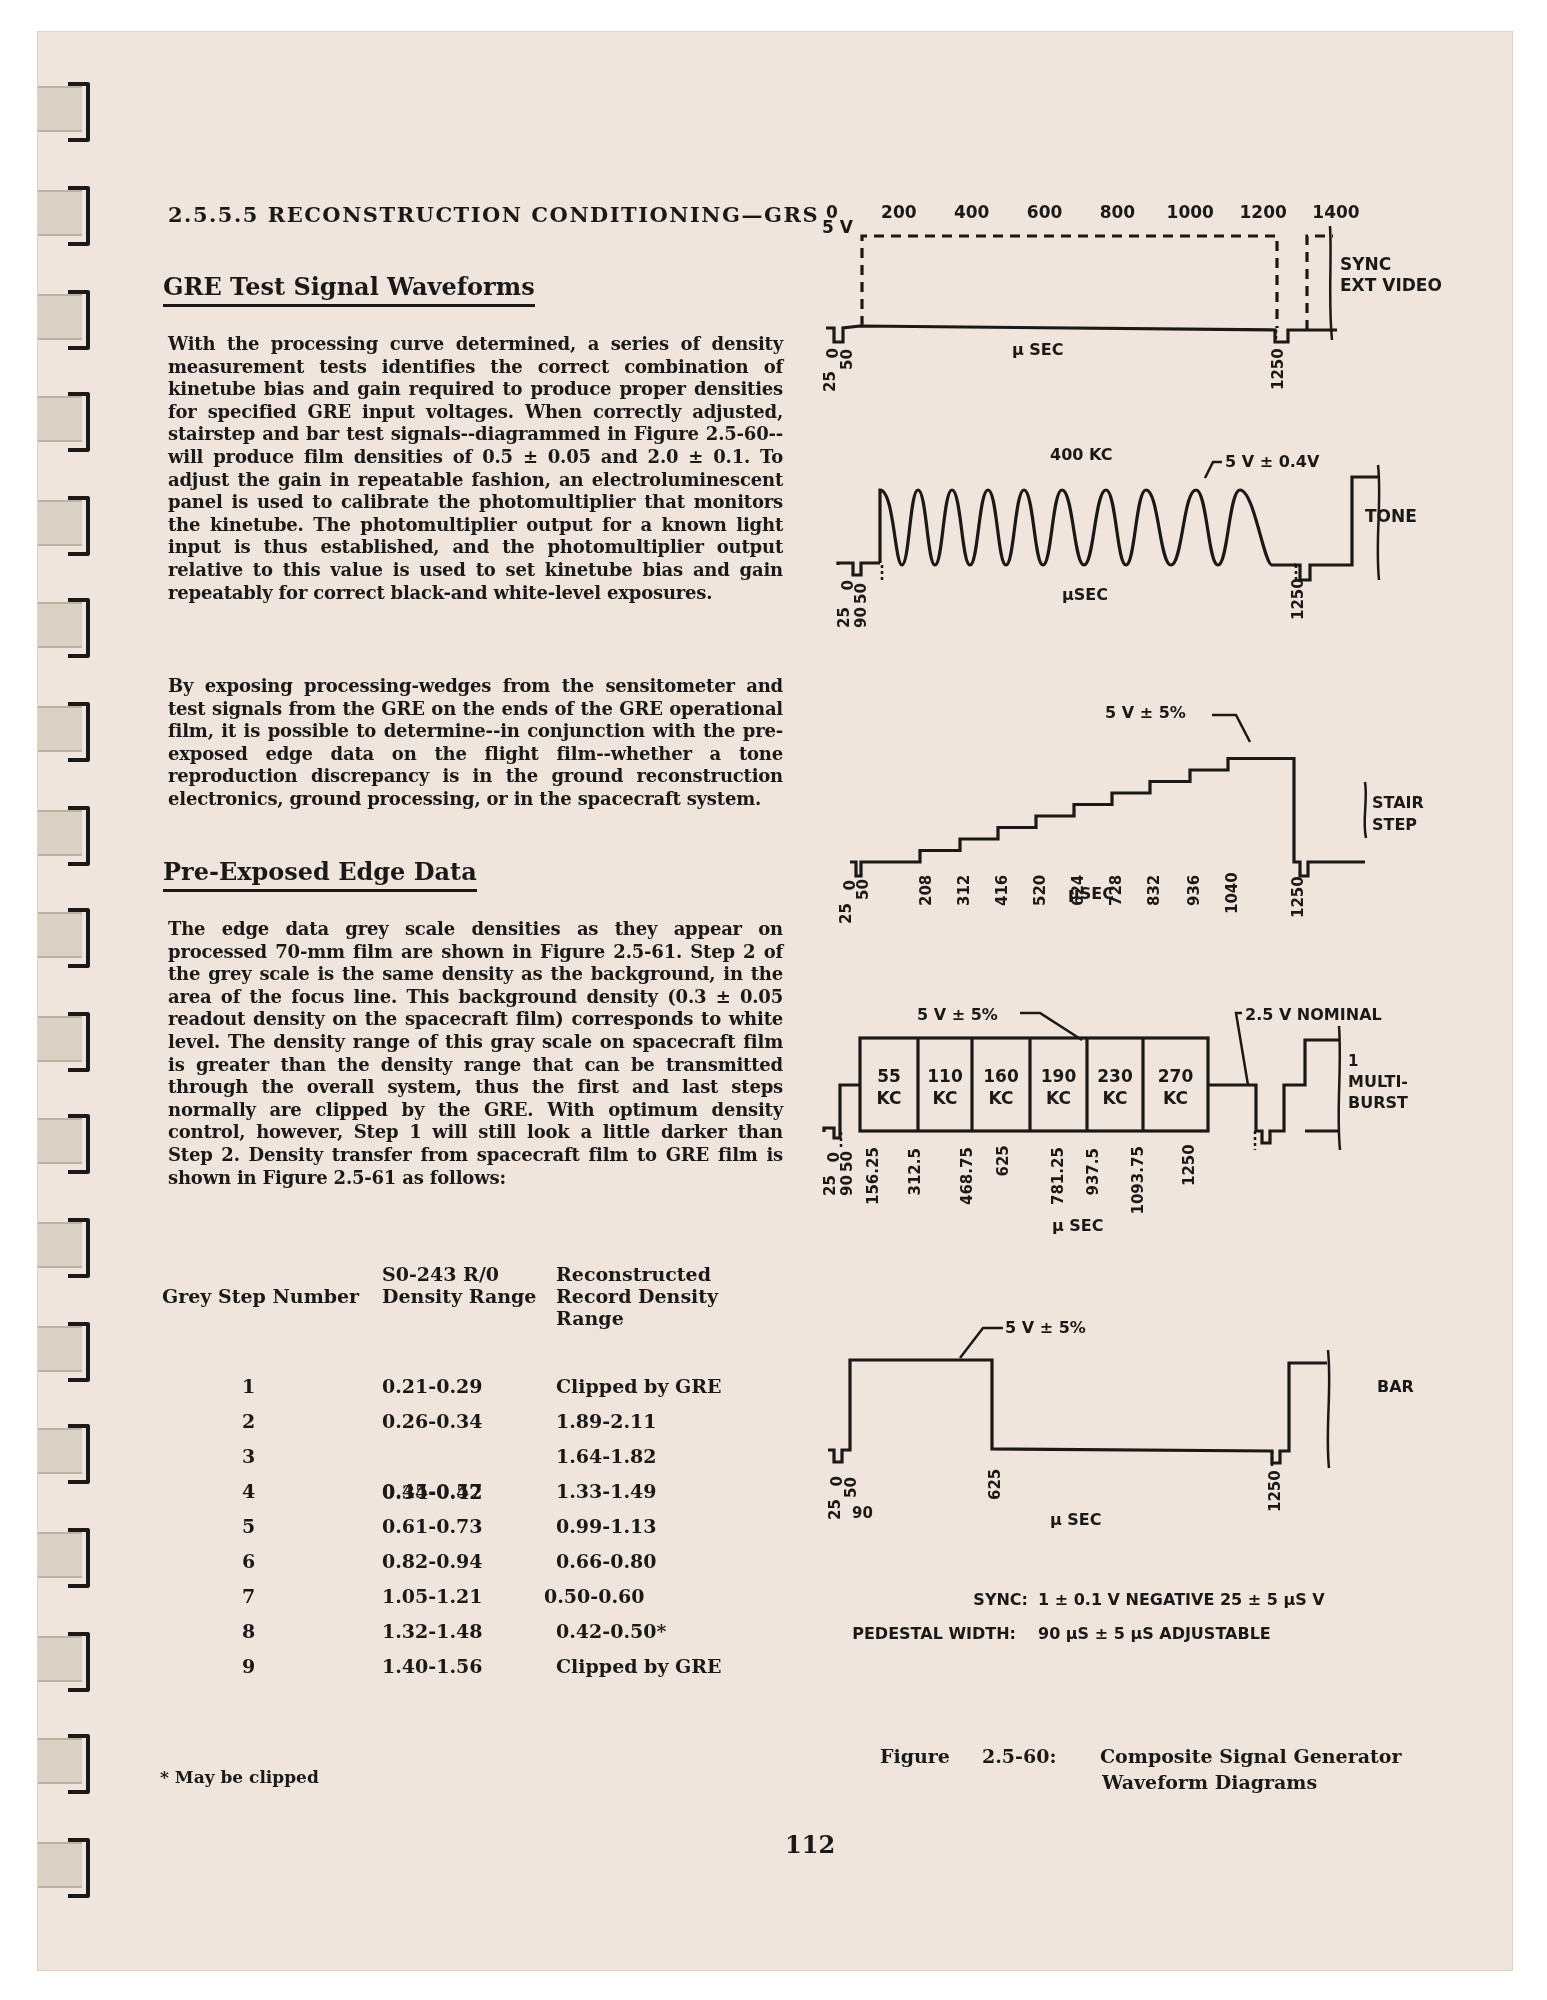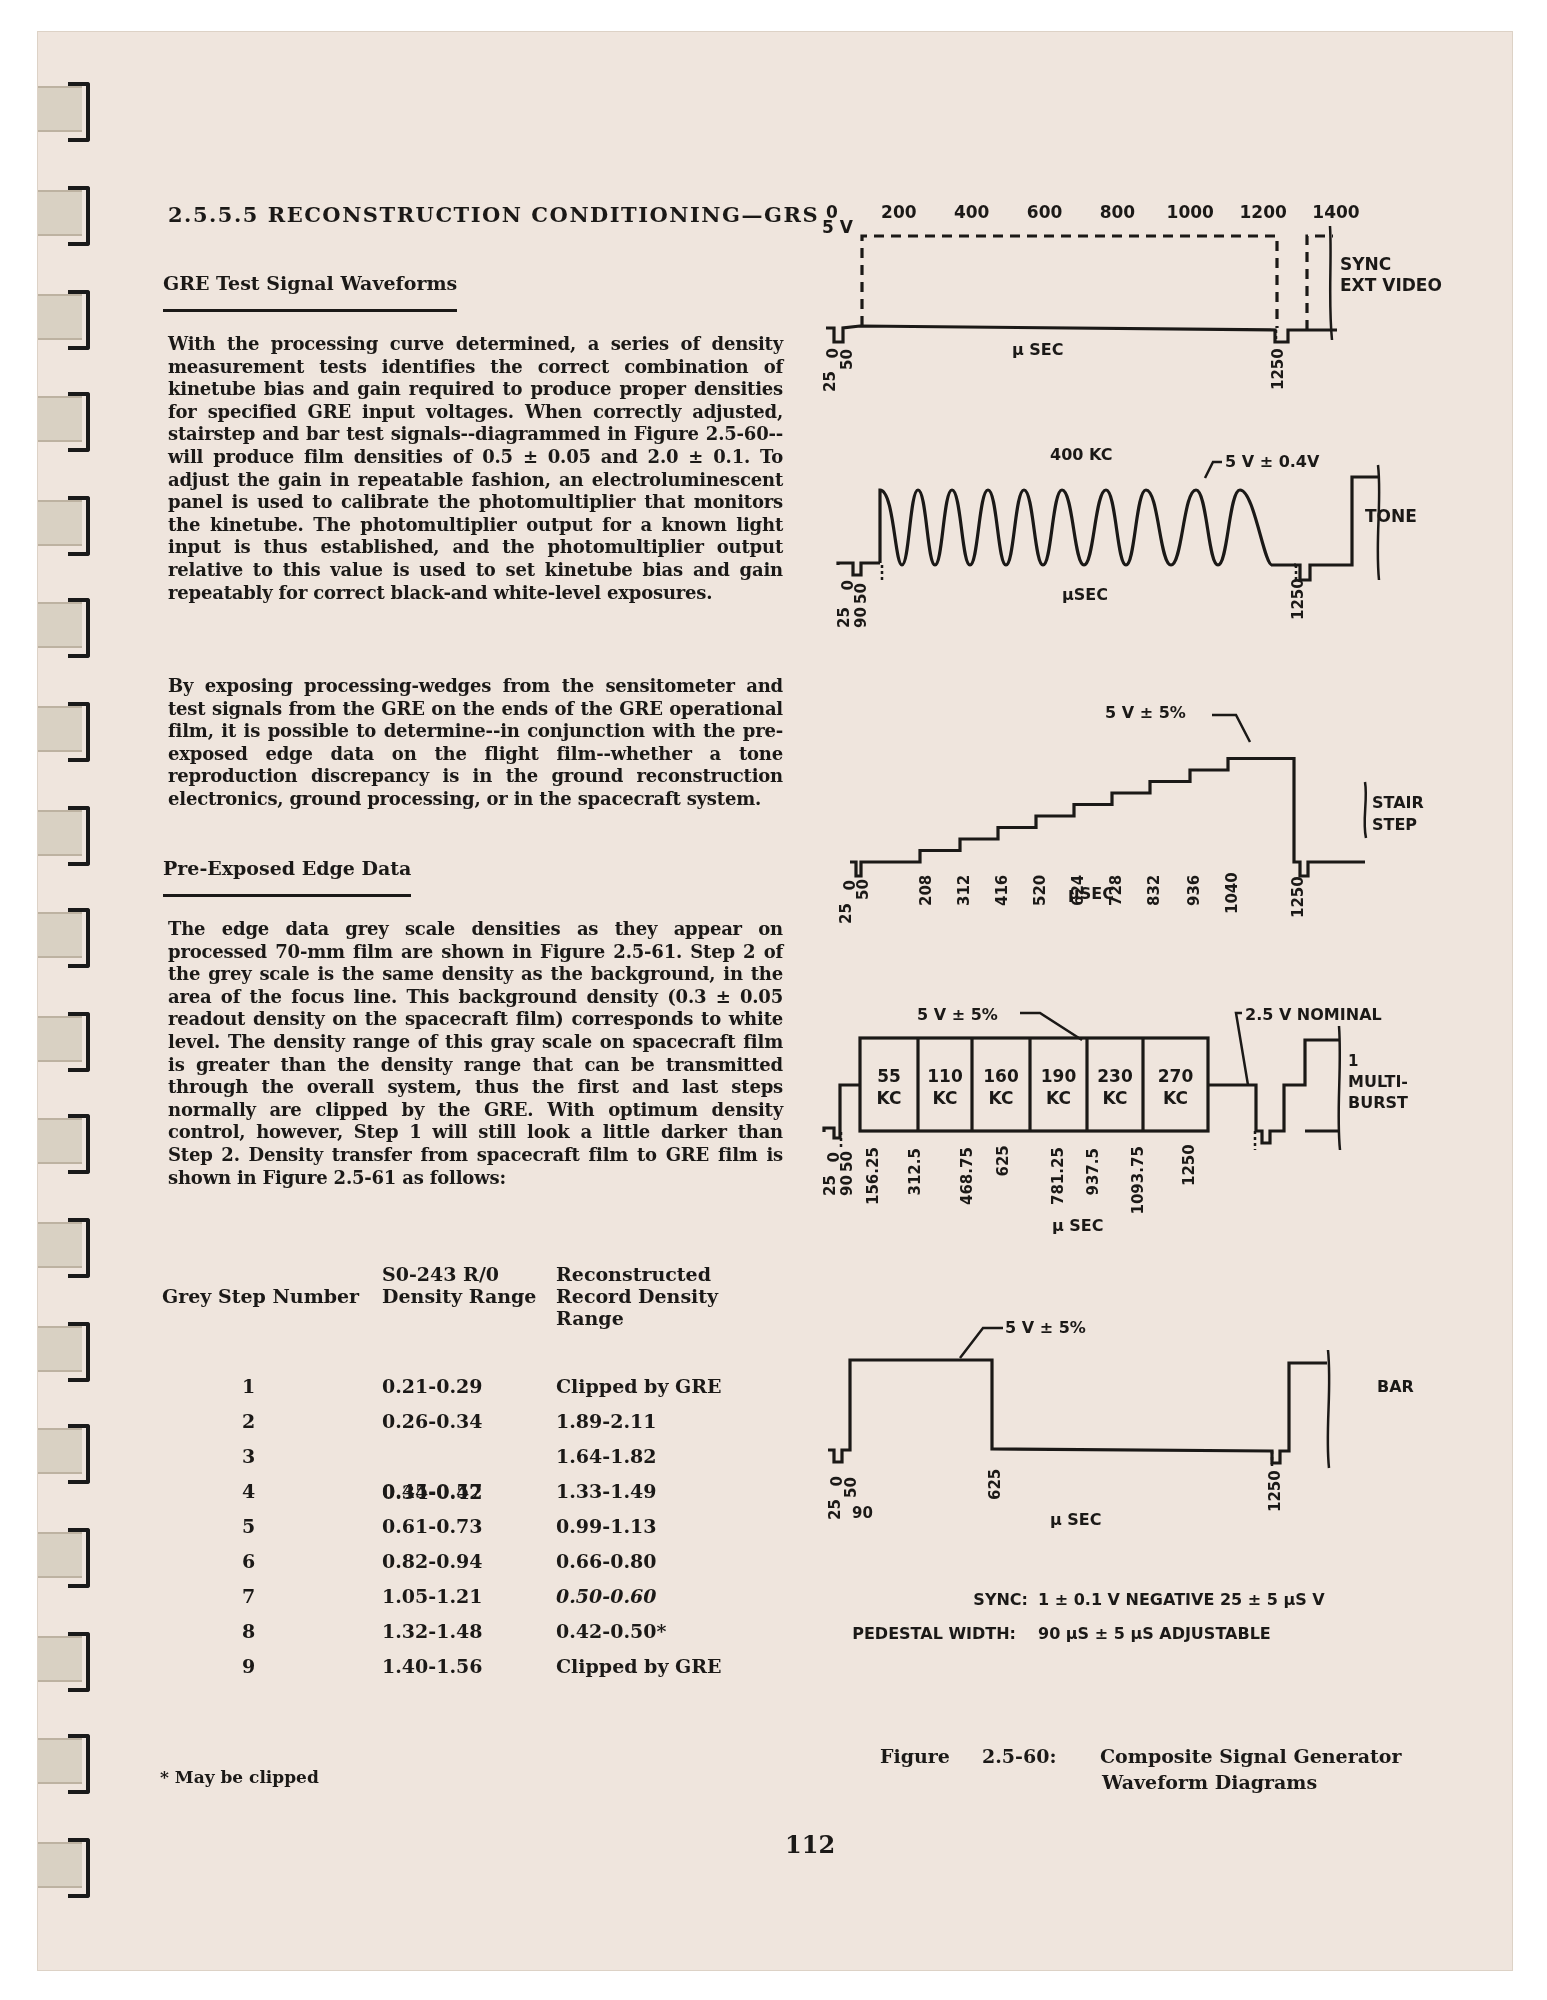--- a/index.html
+++ b/index.html
@@ -5,21 +5,21 @@
   html,body{margin:0;padding:0;}
   body{width:1547px;height:2000px;background:#ffffff;position:relative;overflow:hidden;}
   .page{position:absolute;left:38px;top:32px;width:1474px;height:1938px;background:#efe5dd;box-shadow:0 0 0 1px #ddd2c6;}
   .ring{position:absolute;left:38px;width:52px;height:52px;}
   .ring .tab{position:absolute;left:0;top:4px;width:44px;height:42px;background:#d9d1c3;border-top:2px solid #bdb2a1;border-bottom:2px solid #bdb2a1;}
   .ring .clip{position:absolute;left:30px;top:0;width:18px;height:52px;border:4px solid #1a1a1a;border-left:none;border-radius:0 3px 3px 0;}
   .serif{font-family:"DejaVu Serif","Liberation Serif",serif;color:#1b1917;}
   .sans{font-family:"DejaVu Sans","Liberation Sans",sans-serif;color:#1b1917;}
   .abs{position:absolute;}
   .h-section{left:168px;top:202px;font-size:21px;font-weight:bold;letter-spacing:1.5px;white-space:nowrap;}
-  .h-sub{font-size:19px;font-weight:bold;white-space:nowrap;padding-bottom:15px;border-bottom:3px solid #1b1917;}
+  .h-sub{font-size:24px;font-weight:bold;white-space:nowrap;padding-bottom:3px;border-bottom:3px solid #1b1917;}
   .para{font-size:18px;line-height:22.6px;text-align:justify;font-weight:bold;width:615px;left:168px;letter-spacing:-0.2px;}
   .tbl{left:160px;top:1258px;font-size:19px;font-weight:bold;}
   .tbl .hdr{position:absolute;line-height:22px;white-space:nowrap;}
   .tbl .row{position:absolute;left:0;height:30px;width:620px;}
   .tbl .row span{position:absolute;white-space:nowrap;}
   .foot{left:160px;top:1767px;font-size:17px;font-weight:bold;}
   .pgnum{left:785px;top:1830px;font-size:24px;font-weight:bold;}
   .cap{font-size:19px;font-weight:bold;white-space:nowrap;}
   svg text{font-family:"DejaVu Sans","Liberation Sans",sans-serif;fill:#1b1917;font-weight:bold;}
   .notes{font-size:16px;font-weight:bold;white-space:nowrap;}
@@ -151,21 +151,21 @@
         <span style="left: 396px;">0.99-1.13</span>
       </div>
       <div class="row" style="top: 292px;">
         <span style="left: 82px;">6</span>
         <span style="left: 222px;">0.82-0.94</span>
         <span style="left: 396px;">0.66-0.80</span>
       </div>
       <div class="row" style="top: 327px;">
         <span style="left: 82px;">7</span>
         <span style="left: 222px;">1.05-1.21</span>
-        <span style="left: 396px; font-style: italic;">0.50-0.60</span>
+        <span style="left: 384px;">0.50-0.60</span>
       </div>
       <div class="row" style="top: 362px;">
         <span style="left: 82px;">8</span>
         <span style="left: 222px;">1.32-1.48</span>
         <span style="left: 396px;">0.42-0.50*</span>
       </div>
       <div class="row" style="top: 397px;">
         <span style="left: 82px;">9</span>
         <span style="left: 222px;">1.40-1.56</span>
         <span style="left: 396px;">Clipped by GRE</span>

